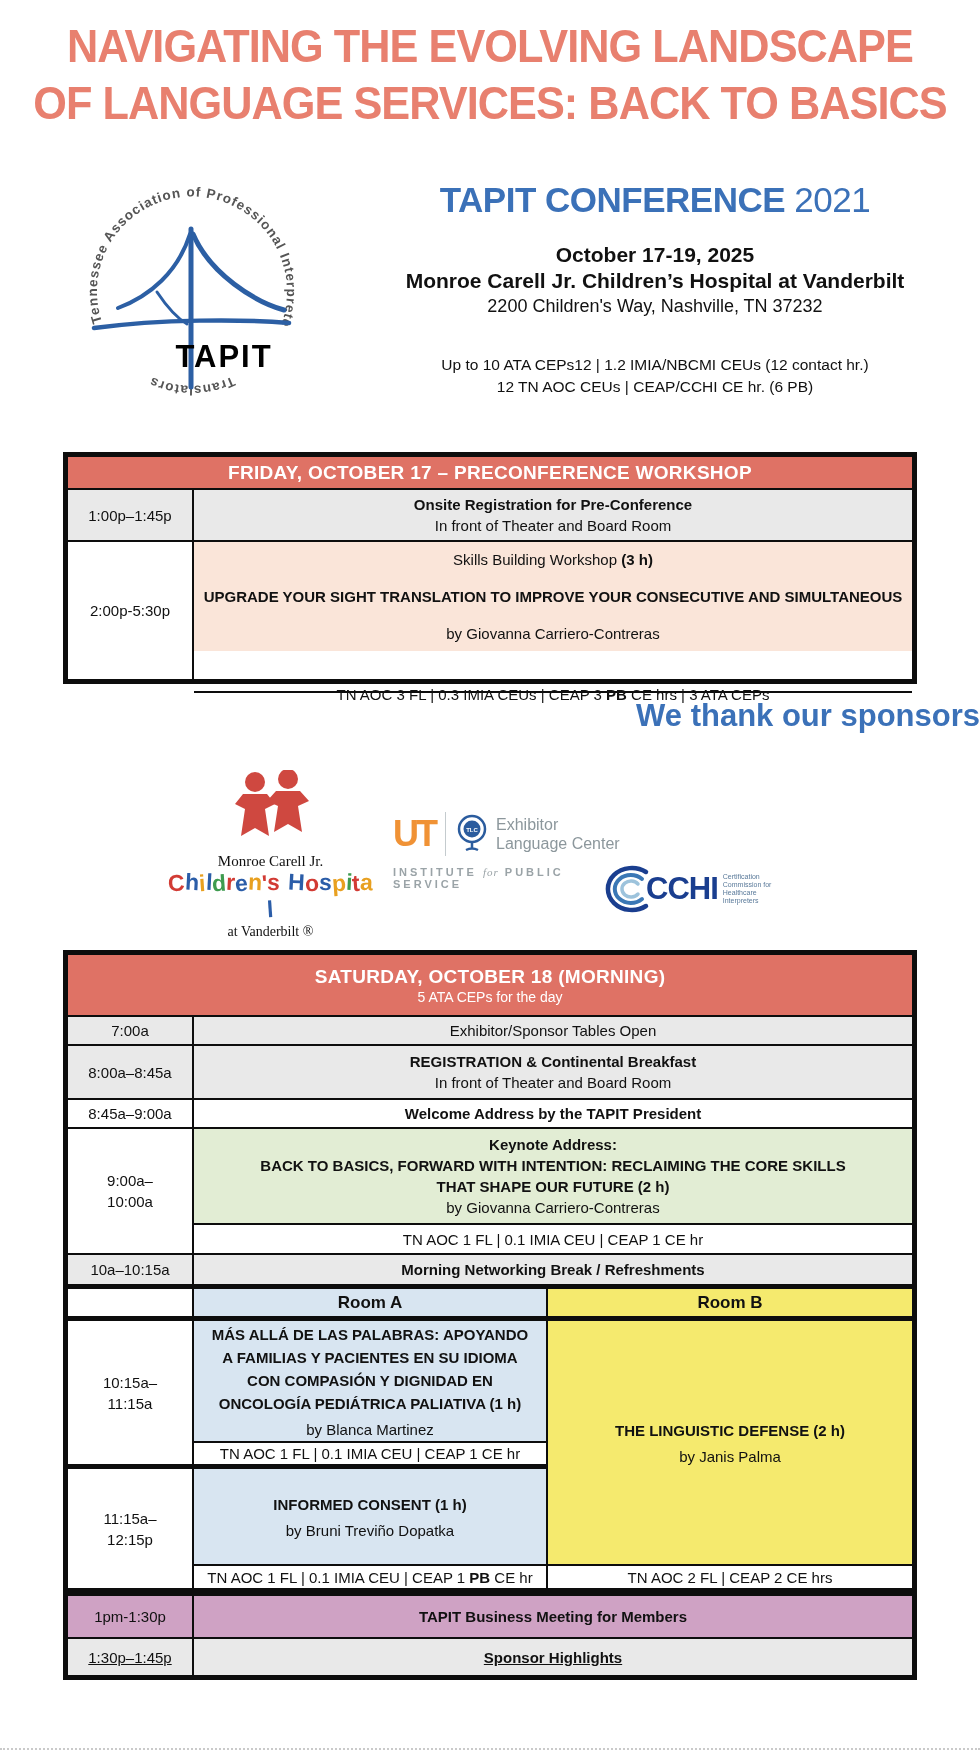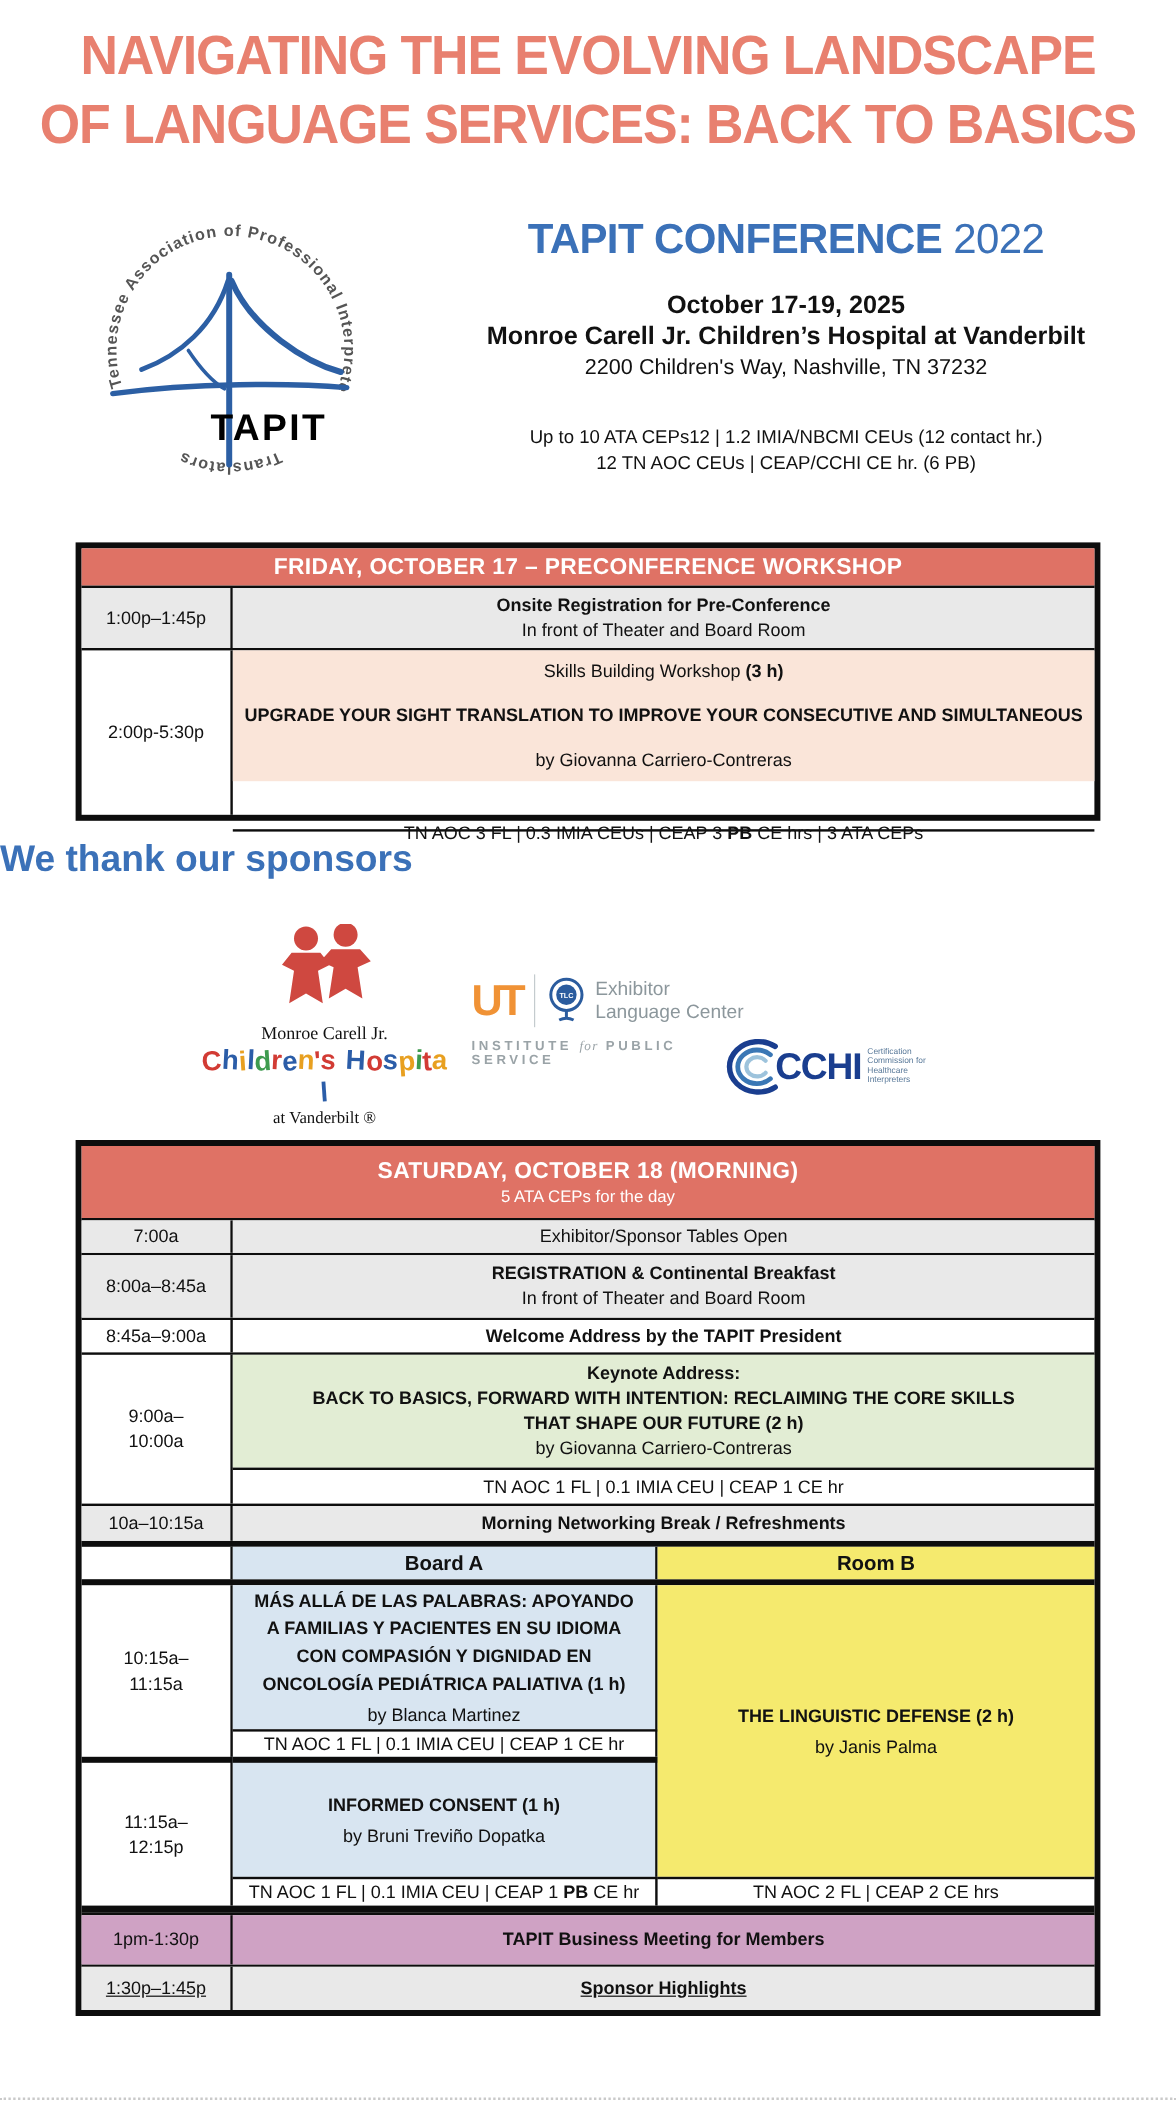--- a/index.html
+++ b/index.html
@@ -39,21 +39,21 @@
 
   
   .friday-lower{display:grid;grid-template-columns:126px 1fr;grid-template-rows:109px 28px;}
   .peach{background:#FAE5D9;}
   .f-time{grid-row:1/3;grid-column:1;}
   .f-credit{grid-row:2;grid-column:2;border-top:2px solid #0d0d0d;margin-top:40px;}
   .kicker-line{font-size:15px;}
   .w-title{font-weight:700;font-size:15px;margin:16px 0;}
 
   
-  .sponsor-heading{position:absolute;top:698px;left:0;width:100%;text-align:left;
+  .sponsor-heading{position:absolute;top:698px;left:0;width:100%;text-align:right;
                    color:#3B71B8;font-weight:800;font-size:31px;}
   .sponsors{position:absolute;top:770px;left:0;width:100%;height:150px;}
   .childrens{position:absolute;left:168px;top:0;width:205px;text-align:center;}
   .childrens .serif1{font-family:"Liberation Serif","DejaVu Serif",serif;font-size:15px;margin-top:3px;}
   .childrens .wordmark{font-size:23px;font-weight:800;letter-spacing:0;line-height:26px;}
   .childrens .wordmark span{display:inline-block;}
   .childrens .wordmark span:nth-child(odd){transform:rotate(-4deg);}
   .childrens .wordmark span:nth-child(even){transform:rotate(3deg) translateY(-1px);}
   .childrens .serif2{font-family:"Liberation Serif","DejaVu Serif",serif;font-size:14px;margin-top:2px;}
   .tlc{position:absolute;left:393px;top:42px;width:235px;}
@@ -122,21 +122,21 @@
           <path d="M118,60 C106,98 78,122 46,134" stroke-width="4"></path>
           <path d="M22,154 C90,145 170,145 217,149" stroke-width="4.5"></path>
           <path d="M85,118 C95,133 105,144 115,150" stroke-width="3"></path>
         </g>
         <text x="152" y="193" text-anchor="middle" font-size="31" font-weight="800" fill="#000" letter-spacing="2">TAPIT</text>
       </svg>
     </div>
     <div class="conf-info">
       <div class="conf-title">
         <span>TAPIT CONFERENCE</span>
-        <span class="year"> </span><span class="year">2022</span>
+        <span class="year"> </span><span class="year">2021</span>
       </div>
       <div class="conf-dates">October 17-19, 2025</div>
       <div class="conf-venue">Monroe Carell Jr. Children’s Hospital at Vanderbilt</div>
       <div class="conf-address">2200 Children's Way, Nashville, TN 37232</div>
       <div class="conf-ceu">
         <div>Up to 10 ATA CEPs12 | 1.2 IMIA/NBCMI CEUs (12 contact hr.)</div>
         <div>12 TN AOC CEUs  | CEAP/CCHI CE hr. (6 PB)</div>
       </div>
     </div>
   </div>
@@ -257,21 +257,21 @@
 
     <div class="trow bt2" style="height:29px;">
       <div class="cell br gray">10a–10:15a</div>
       <div class="cell gray bold">Morning Networking Break / Refreshments</div>
     </div>
 
     <div class="sep"></div>
 
     <div class="trow roomhdr" style="height:27px;grid-template-columns:126px 354px 1fr;">
       <div class="cell br"></div>
-      <div class="cell br room-a">Board A</div>
+      <div class="cell br room-a">Room A</div>
       <div class="cell room-b">Room B</div>
     </div>
 
     <div class="sep"></div>
 
     <div class="sessions">
       <div class="cell br st1">
         <span>10:15a–</span>
         <span>11:15a</span>
       </div>

